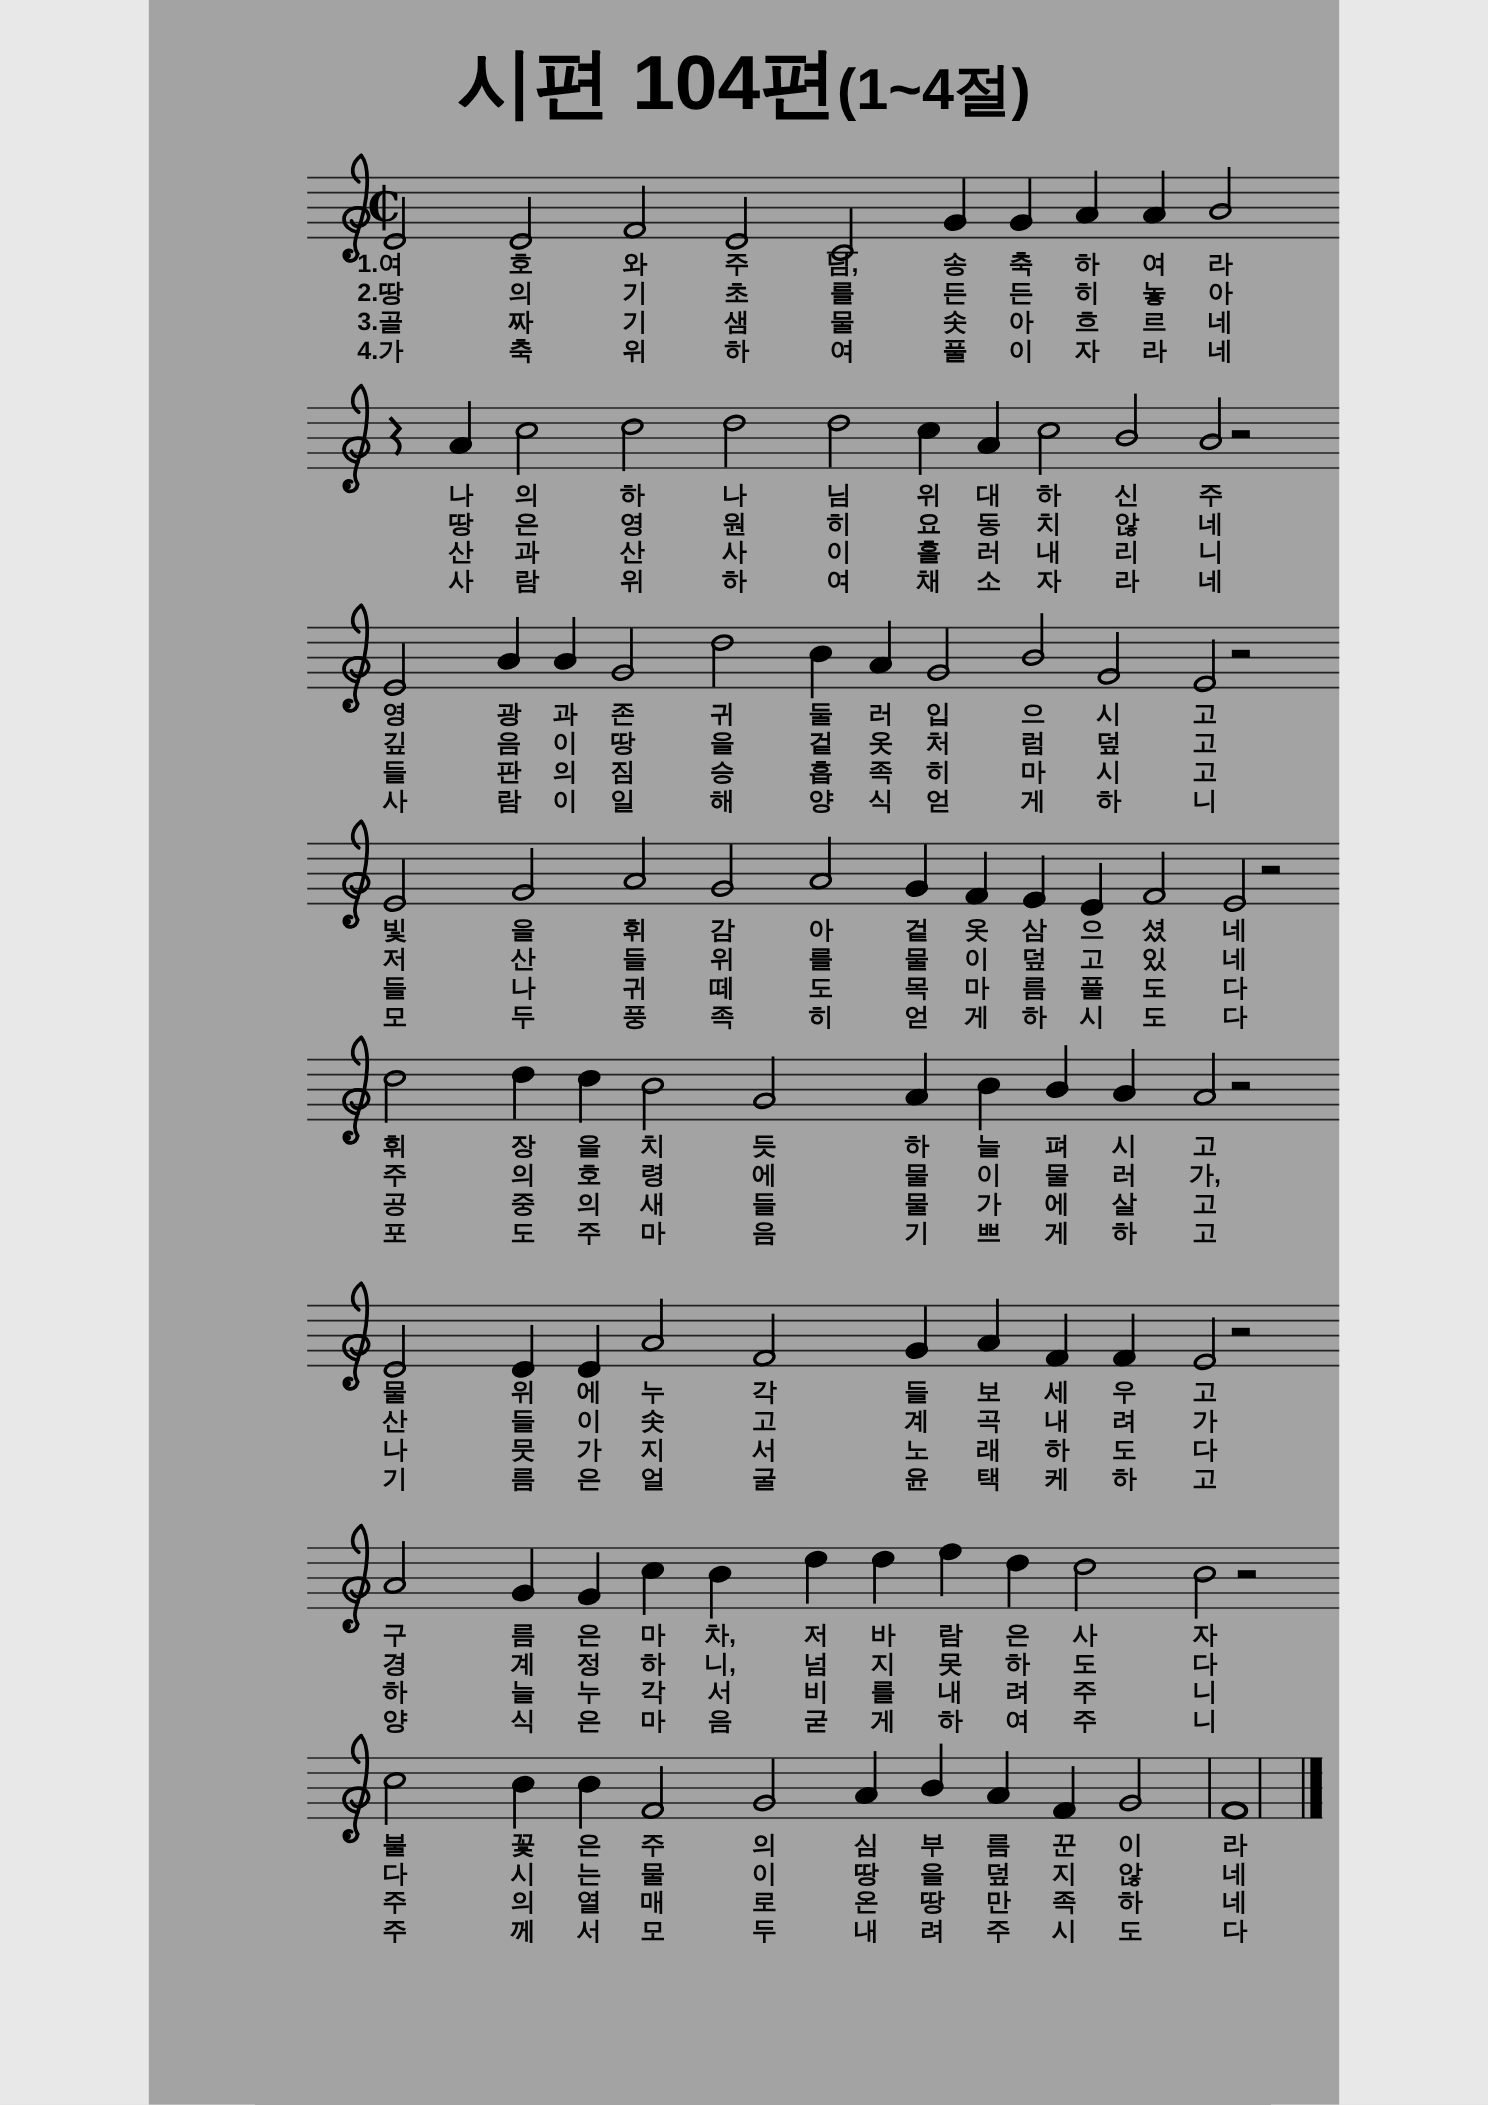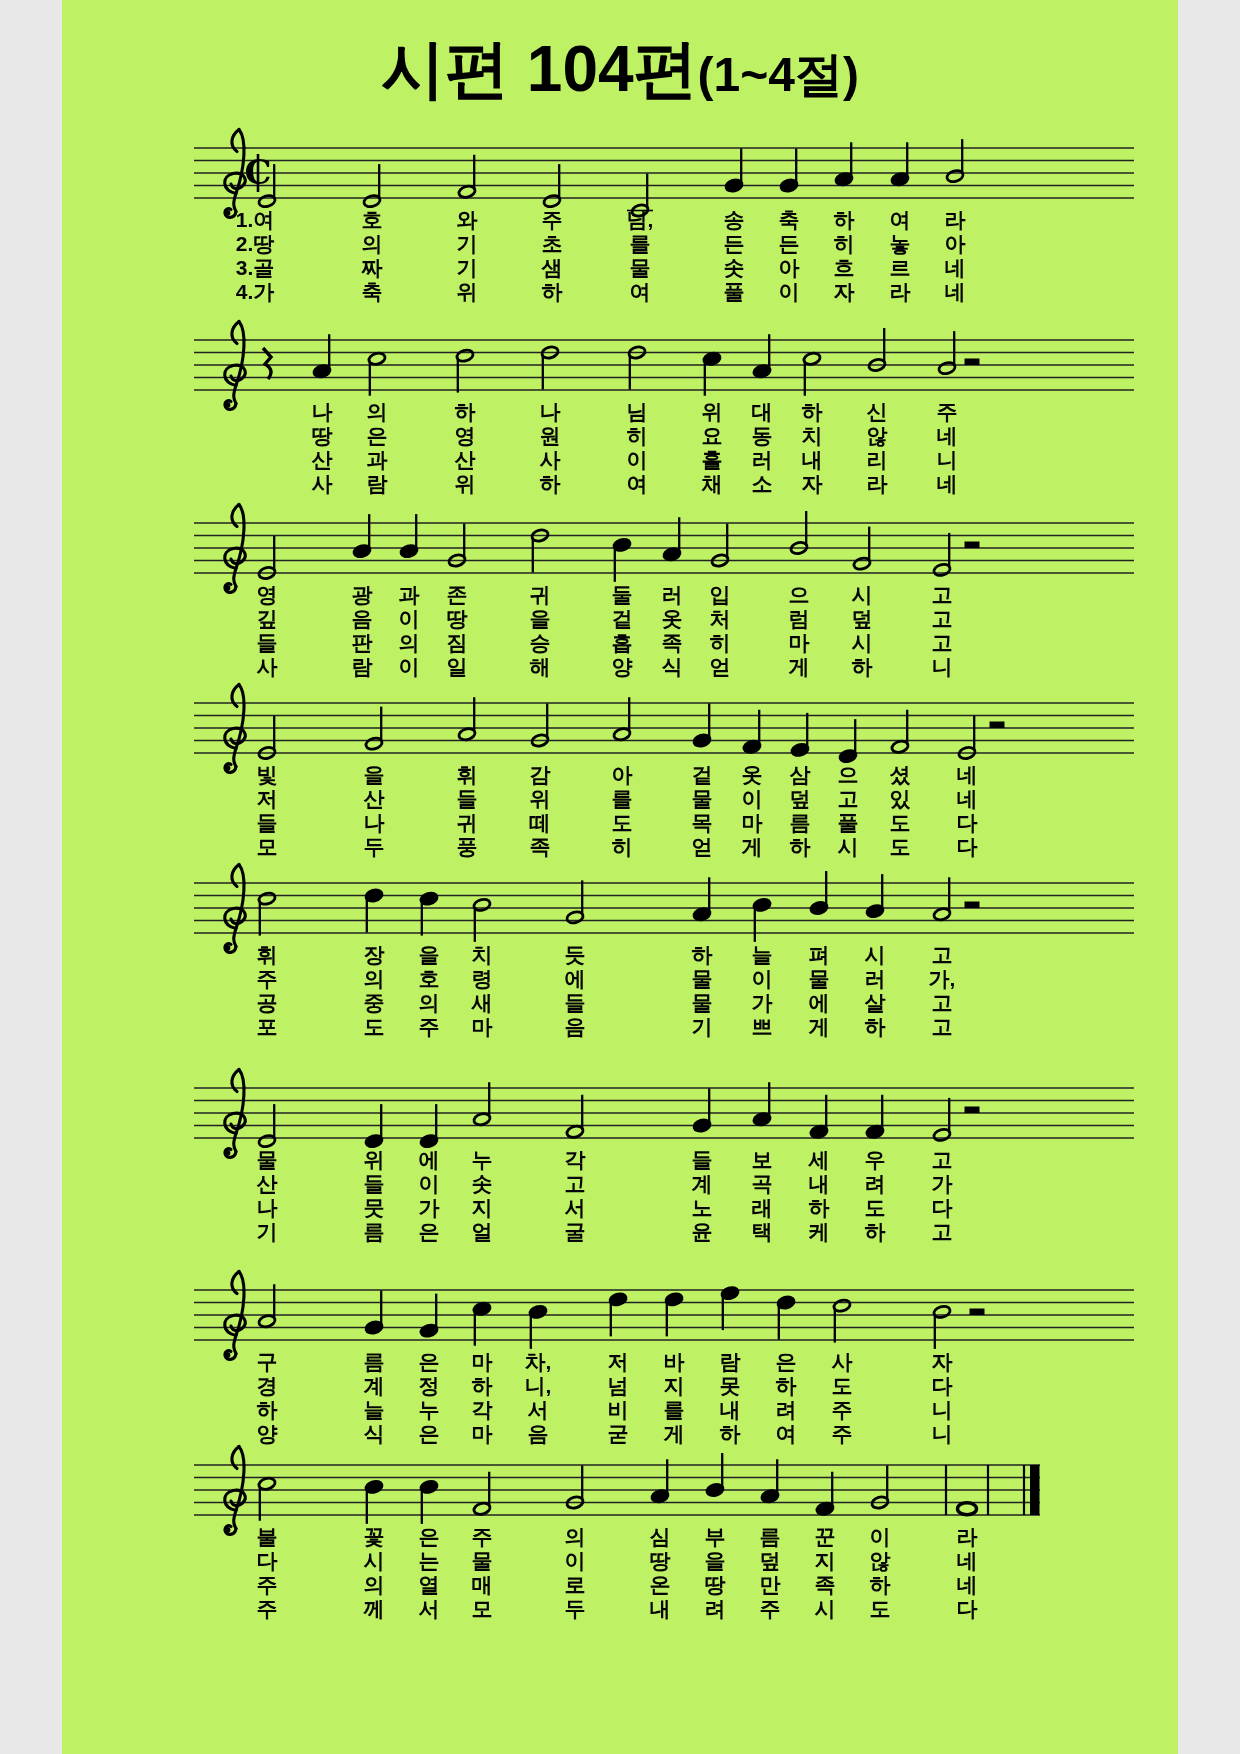--- a/index.html
+++ b/index.html
@@ -1,16 +1,16 @@
 <!DOCTYPE html>
 <html><head>
 <meta charset="utf-8">
 <style>
   html,body{margin:0;padding:0;background:#e8e8e8;}
-  .page{position:relative;width:1116px;height:1754px;background:#bef264;overflow:hidden;
+  .page{position:relative;width:992px;height:1754px;background:#a3a3a3;overflow:hidden;
         font-family:"Liberation Sans",sans-serif;margin:0 auto;}
   .title{position:absolute;top:26px;left:0;width:100%;text-align:center;color:#000;
          font-weight:900;white-space:nowrap;}
   .title .main{font-size:64px;letter-spacing:0px;}
   .title .sub{font-size:48px;}
   svg text.lyric{font-family:"Liberation Sans",sans-serif;font-weight:700;fill:#050505;}
   svg{position:absolute;top:0;left:0;}
 </style>
 </head>
 <body>

